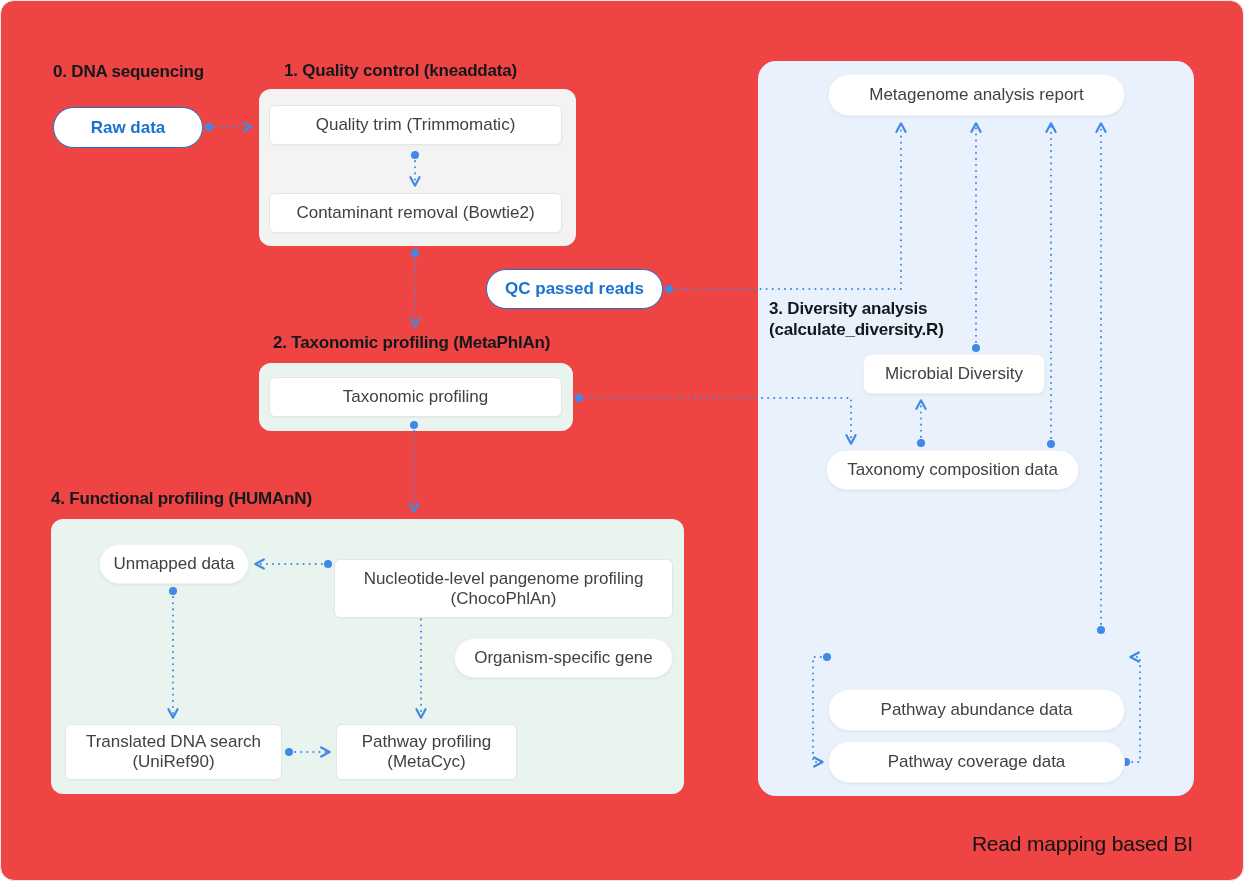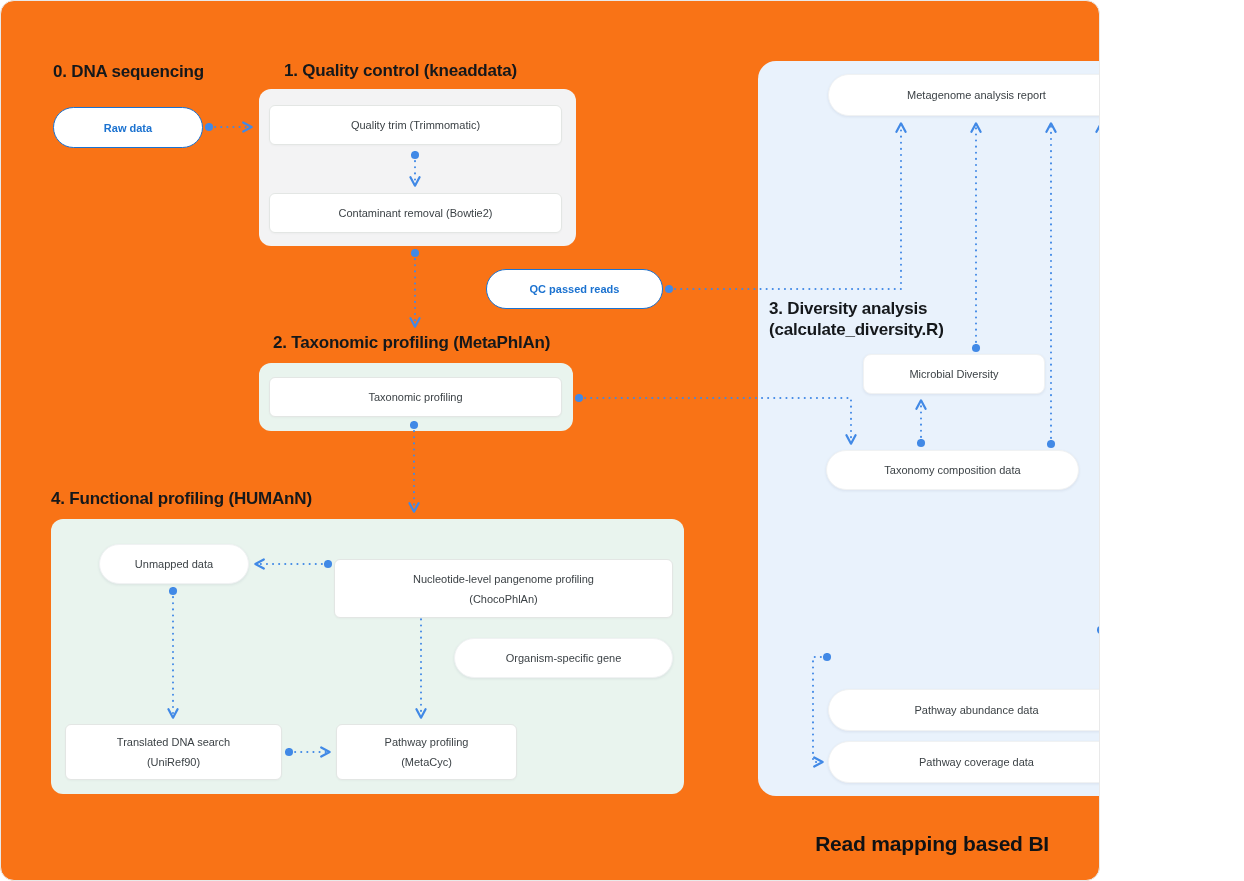--- a/index.html
+++ b/index.html
@@ -1,42 +1,42 @@
 <!DOCTYPE html>
 <html style="--accent-blue: #1b72d0; --edge-blue: #4189e6; --panel-blue: #e9f2fc; --panel-gray: #f3f3f4; --panel-green: #e9f4ee; --node-text: #3c4246; --heading-text: #15181b;"><head>
 <meta charset="utf-8">
 <style>
   * { margin:0; padding:0; box-sizing:border-box; }
   html,body { background:#ffffff; font-family:"Liberation Sans", sans-serif; }
   .canvas {
-    position:relative; width:1100px; height:881px;
-    background:#f97316; border:1px solid #e9e9e9; border-radius:14px;
+    position:relative; width:1244px; height:881px;
+    background:#ef4444; border:1px solid #e9e9e9; border-radius:14px;
     overflow:hidden;
     padding-left:32px;
   }
   .edges { position:absolute; left:0; top:0; width:1244px; height:881px; pointer-events:none; }
   .edge { fill:none; stroke:var(--edge-blue); stroke-width:2; stroke-dasharray:0.1 6; stroke-linecap:round; }
   .arr-path { fill:none; stroke:var(--edge-blue); stroke-width:1.7; stroke-linecap:round; stroke-linejoin:round; }
   .dot-c { fill:var(--edge-blue); }
 
   .heading { position:absolute; font-size:17px; font-weight:700; color:var(--heading-text); letter-spacing:-0.2px; line-height:21px; }
   .panel { position:absolute; }
   .panel.gray  { background:var(--panel-gray);  border-radius:12px; }
   .panel.green { background:var(--panel-green); border-radius:12px; }
   .panel.blue  { background:var(--panel-blue);  border-radius:18px; }
 
   .node {
     position:absolute; display:flex; flex-direction:column; align-items:center; justify-content:center;
-    background:#ffffff; color:var(--node-text); font-size:11px; text-align:center; line-height:20px;
+    background:#ffffff; color:var(--node-text); font-size:17px; text-align:center; line-height:20px;
   }
   .box { border:1px solid #e3e6e4; border-radius:6px; box-shadow:0 1px 2px rgba(0,0,0,0.03); }
   .soft { border:1px solid #f0f2f3; border-radius:999px; box-shadow:0 1px 3px rgba(20,40,80,0.08); }
   .rect-soft { border:1px solid #f0f2f3; border-radius:8px; box-shadow:0 1px 3px rgba(20,40,80,0.08); }
   .blue-pill { border:1.5px solid var(--accent-blue); border-radius:999px; color:var(--accent-blue); font-weight:700; }
-  .footer-caption { position:absolute; font-size:21px; font-weight:700; color:#101214; letter-spacing:-0.2px; }
+  .footer-caption { position:absolute; font-size:21px; font-weight:400; color:#101214; letter-spacing:-0.2px; }
   .line { display:block; }
 </style>
 </head>
 <body>
 
 <div class="canvas">
 
   <div class="panel blue" style="left:757px; top:60px;  width:436px; height:735px;"></div>
   <div class="panel gray" style="left:258px; top:88px;  width:317px; height:157px;"></div>
   <div class="panel green" style="left:258px; top:362px; width:314px; height:68px;"></div>

